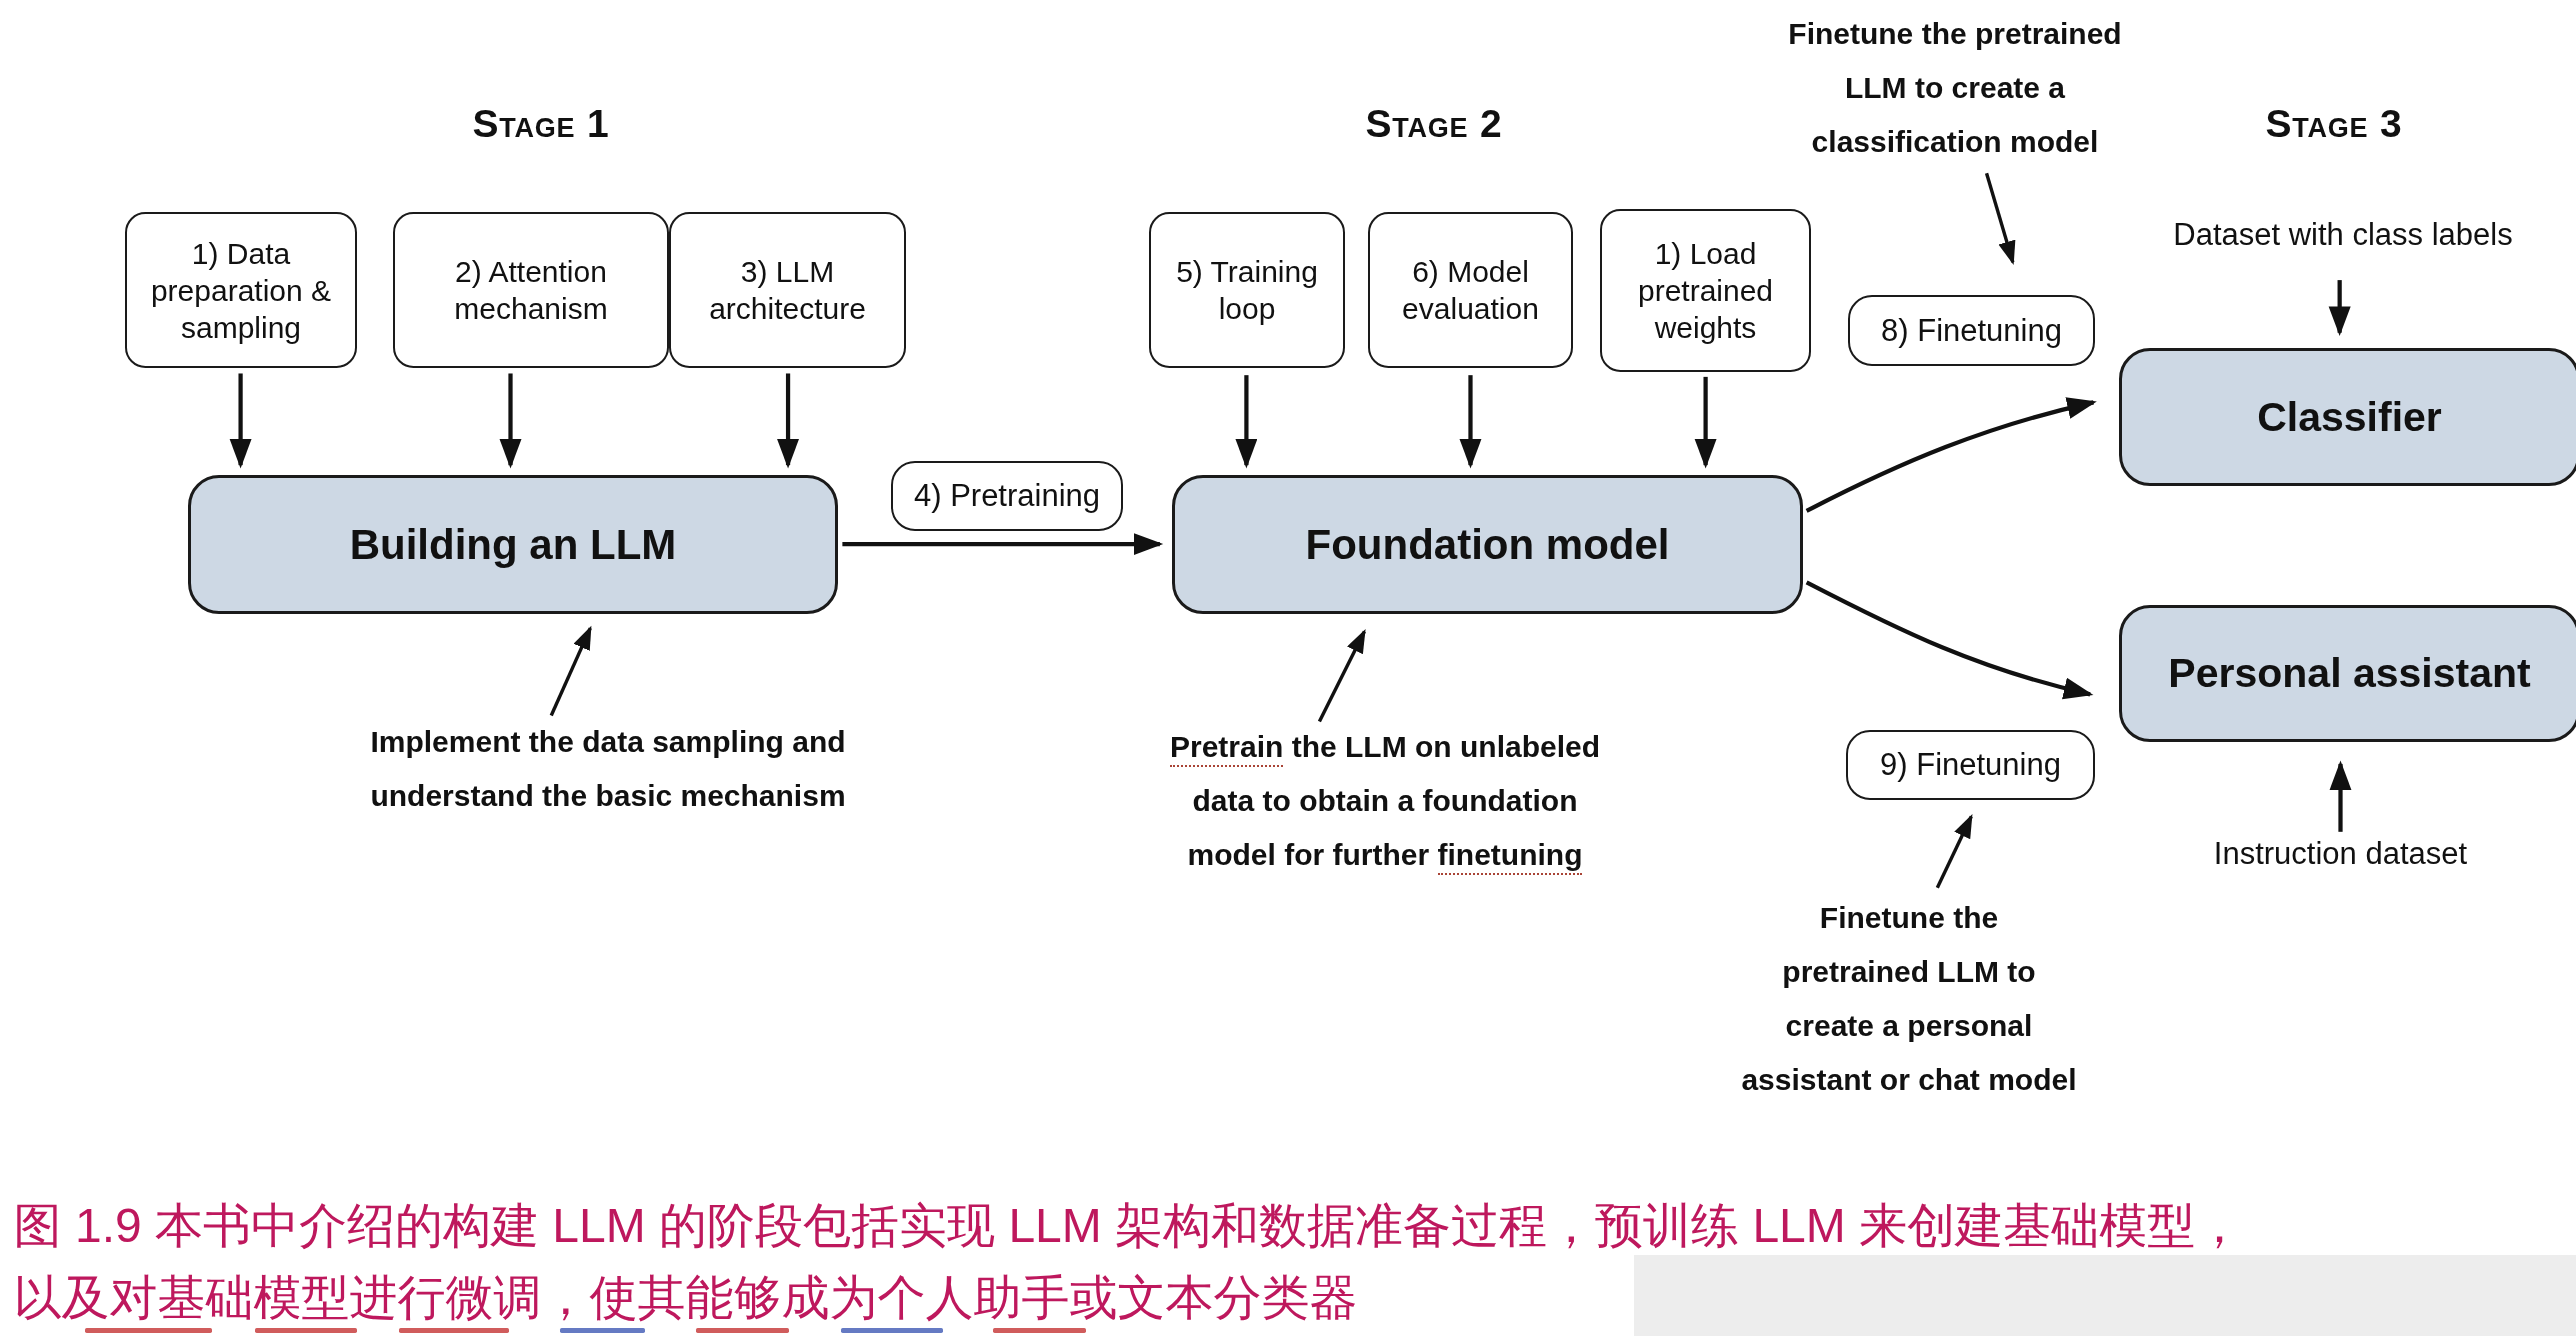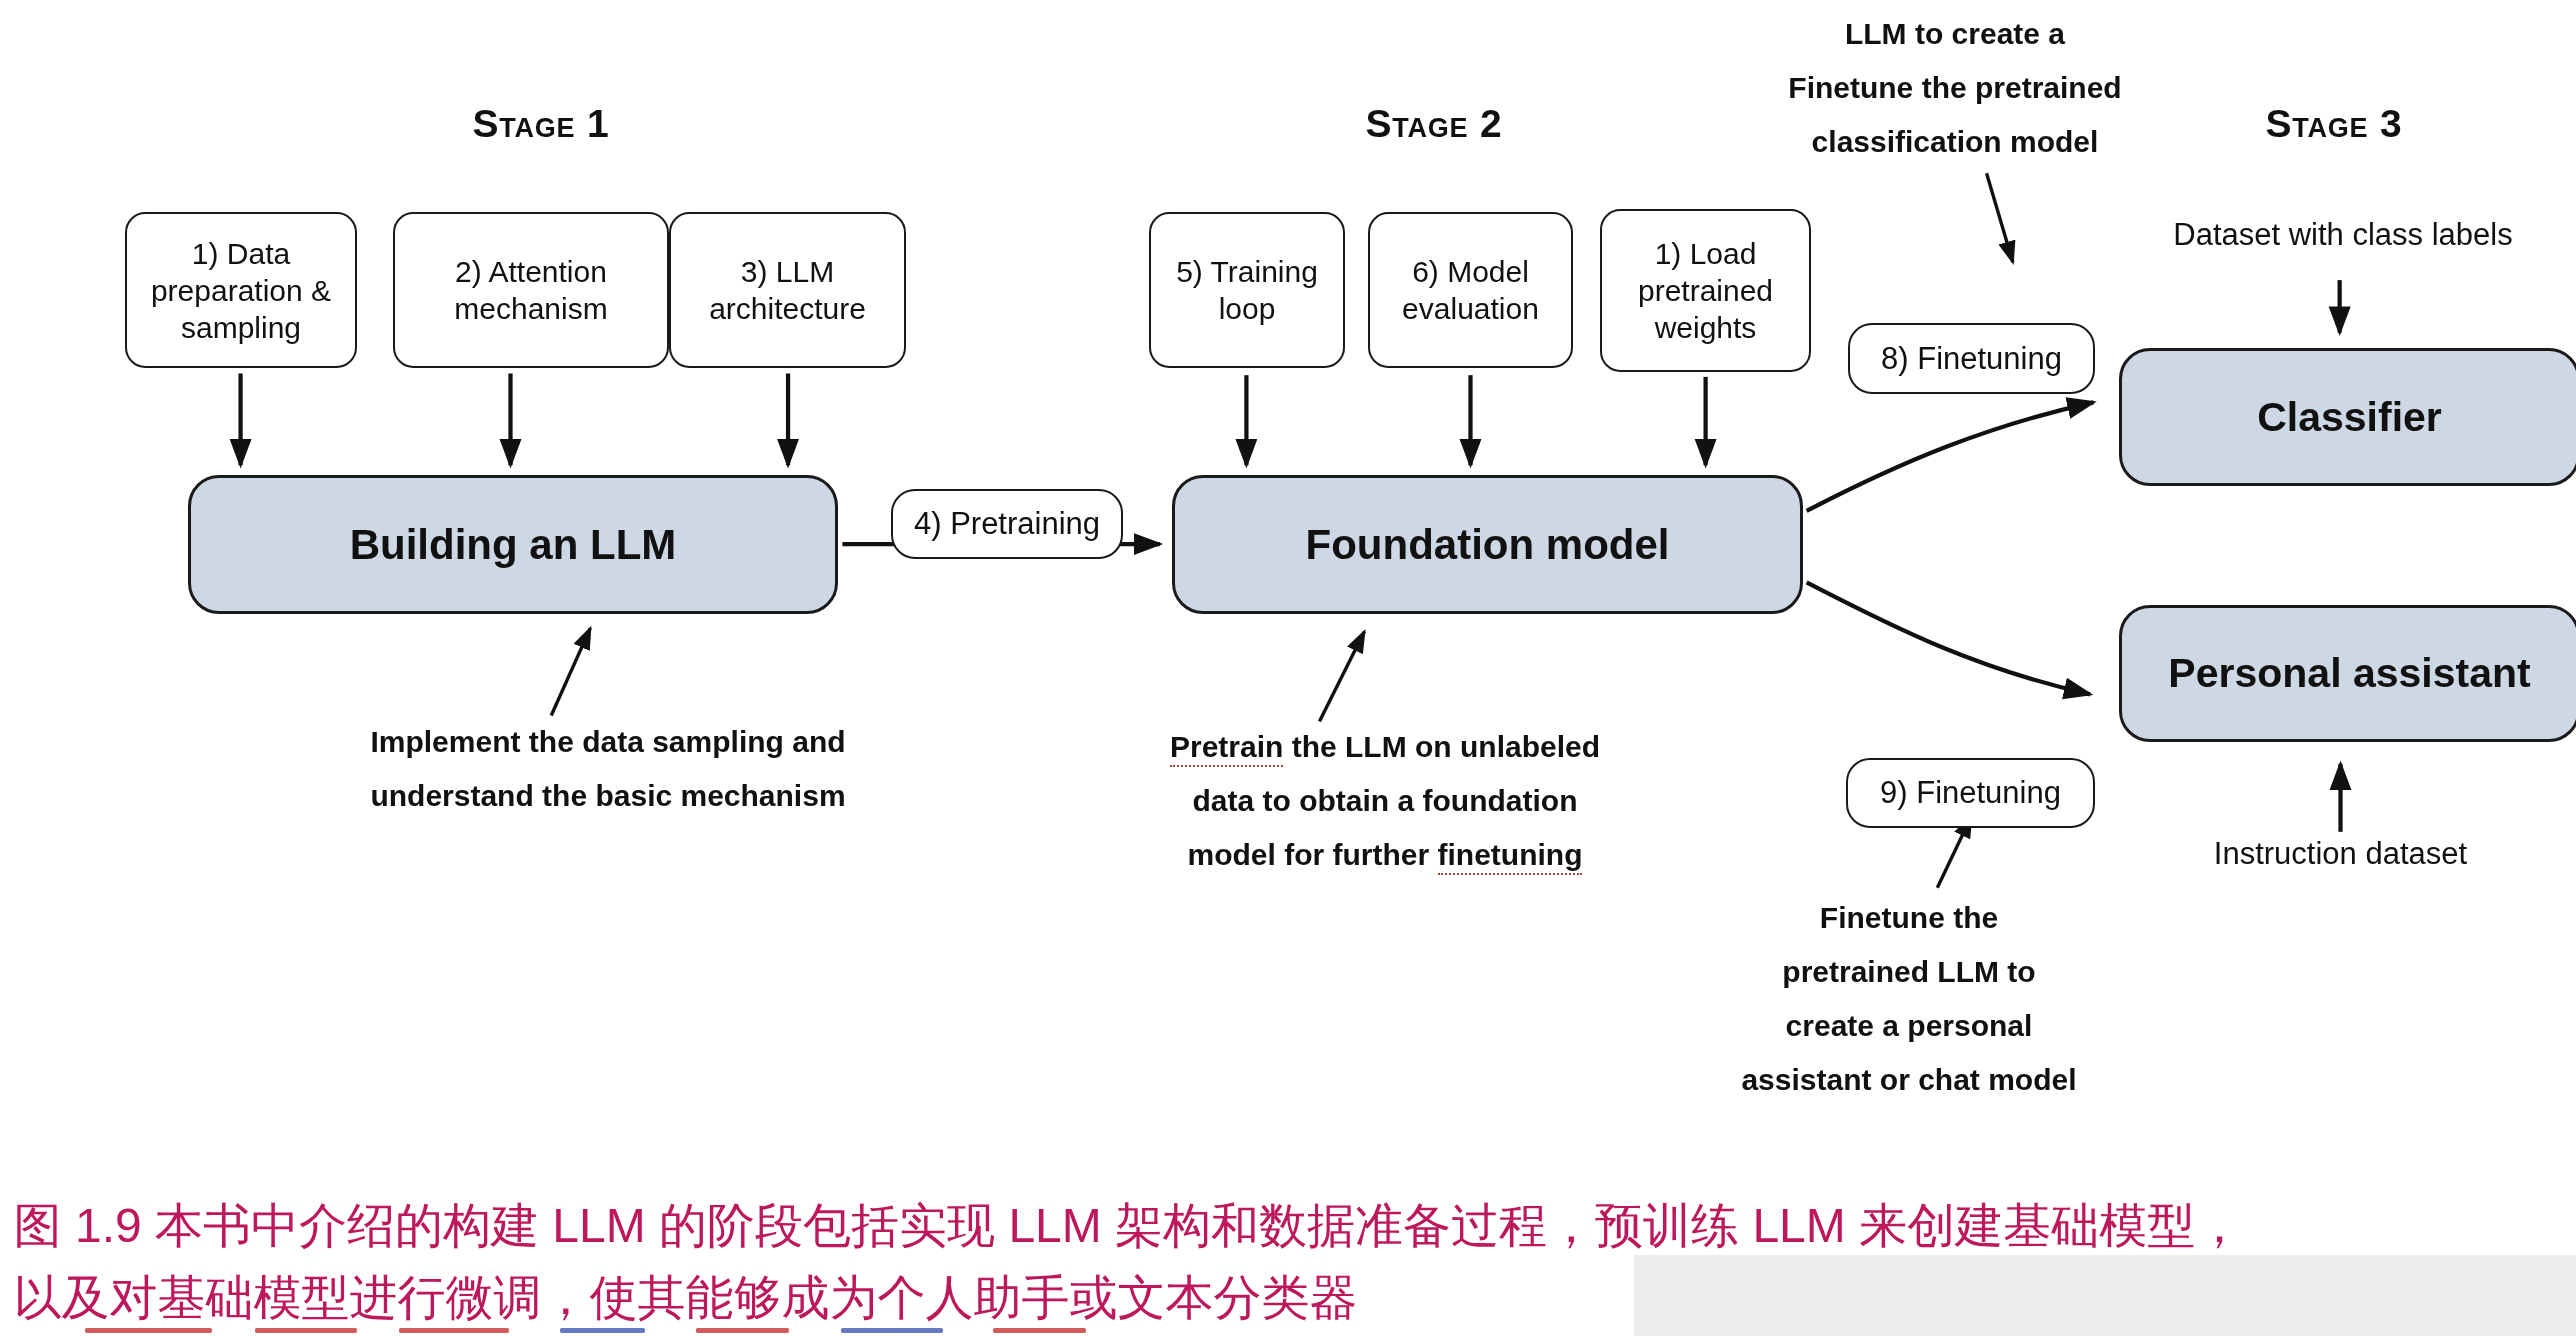--- a/index.html
+++ b/index.html
@@ -44,21 +44,20 @@
   .side-box{font-size:41px;margin-left:16px;}
   .pill{
     position:absolute;
     background:#ffffff;
     border:2.5px solid #1a1a1a;
     border-radius:24px;
     display:flex;align-items:center;justify-content:center;
     text-align:center;
     font-size:31px;
     box-sizing:border-box;
-    margin-top:28px;
   }
   .plain-label{
     position:absolute;
     font-size:31px;
     text-align:center;
   }
   .note{
     position:absolute;
     font-weight:700;
     font-size:30px;
@@ -143,22 +142,22 @@
   <div class="pill" style="left:1848px;top:295px;width:247px;height:71px;">8) Finetuning</div>
   <div class="pill" style="left:1846px;top:730px;width:249px;height:70px;">9) Finetuning</div>
 
   <div class="big-box side-box" style="left:2103px;top:348px;width:461px;height:138px;">Classifier</div>
   <div class="big-box side-box" style="left:2103px;top:605px;width:461px;height:137px;">Personal assistant</div>
 
   <div class="plain-label" style="left:2122px;top:217px;width:442px;">Dataset with class labels</div>
   <div class="plain-label" style="left:2123px;top:836px;width:435px;">Instruction dataset</div>
 
   <div class="note" style="left:1747px;top:6.8px;width:416px;">
+    <div>Finetune the pretrained</div>
     <div>LLM to create a</div>
-    <div>Finetune the pretrained</div>
     <div>classification model</div>
   </div>
 
   <div class="note" style="left:345px;top:715px;width:526px;">
     <div>Implement the data sampling and</div>
     <div>understand the basic mechanism</div>
   </div>
 
   <div class="note" style="left:1139px;top:720px;width:492px;">
     <div><span class="squiggle">Pretrain</span><span> the LLM on unlabeled</span></div>

